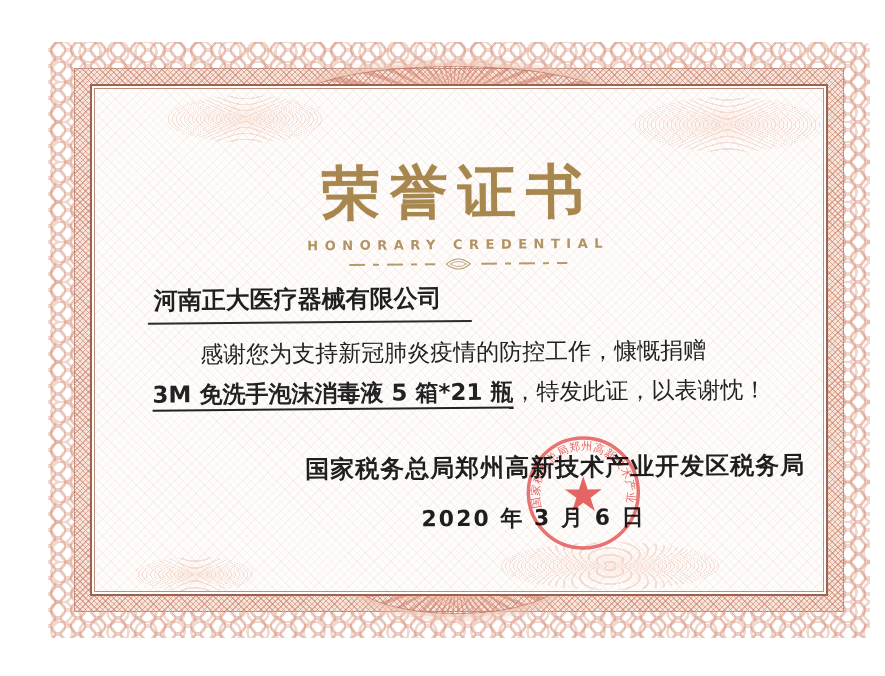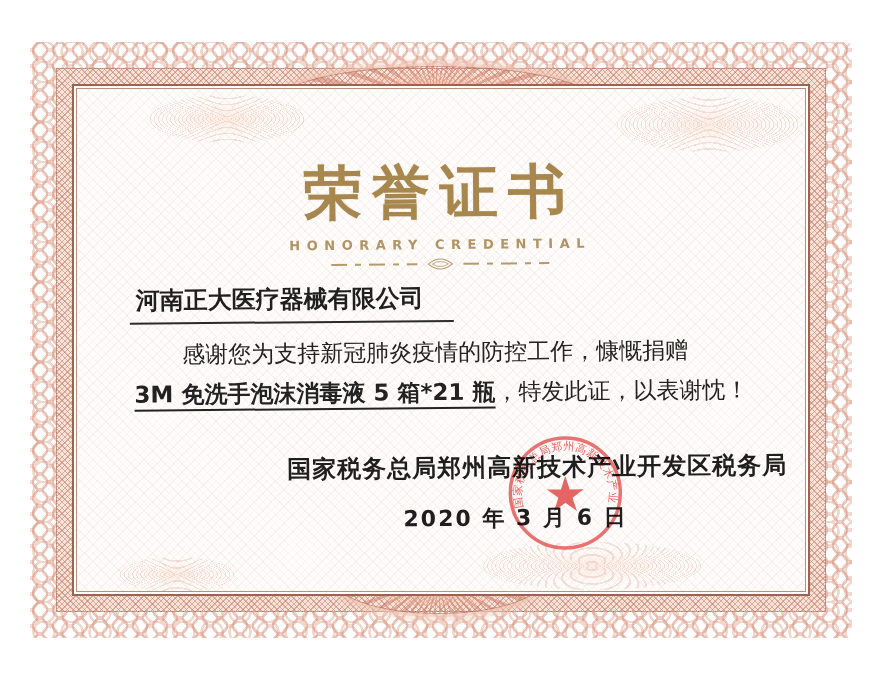--- a/index.html
+++ b/index.html
@@ -2,21 +2,21 @@
 <html><head>
 <meta charset="utf-8">
 <style>
   html,body{margin:0;padding:0;}
   body{
     width:885px;height:676px;background:#ffffff;overflow:hidden;
     font-family:"DejaVu Sans","Liberation Sans",sans-serif;
     position:relative;
   }
   
-  .cert-frame{position:absolute;left:30px;top:42px;width:822px;height:596px;}
+  .cert-frame{position:absolute;left:48px;top:42px;width:822px;height:596px;}
   .band-lace{
     position:absolute;inset:0;
     background:
       radial-gradient(circle 10px at 10px 8px, transparent 6px, rgba(214,143,120,.45) 6.5px, rgba(214,143,120,.45) 8px, transparent 8.5px) 0 0/20px 16px,
       radial-gradient(circle 10px at 10px 8px, transparent 6px, rgba(214,143,120,.35) 6.5px, rgba(214,143,120,.35) 8px, transparent 8.5px) 10px 8px/20px 16px,
       radial-gradient(circle 14px at 14px 10px, transparent 9px, rgba(230,175,155,.5) 9.5px, rgba(230,175,155,.5) 11.5px, transparent 12px) 0 0/28px 20px,
       #fff;
     border-radius:6px;
   }
   .band-hatch{

